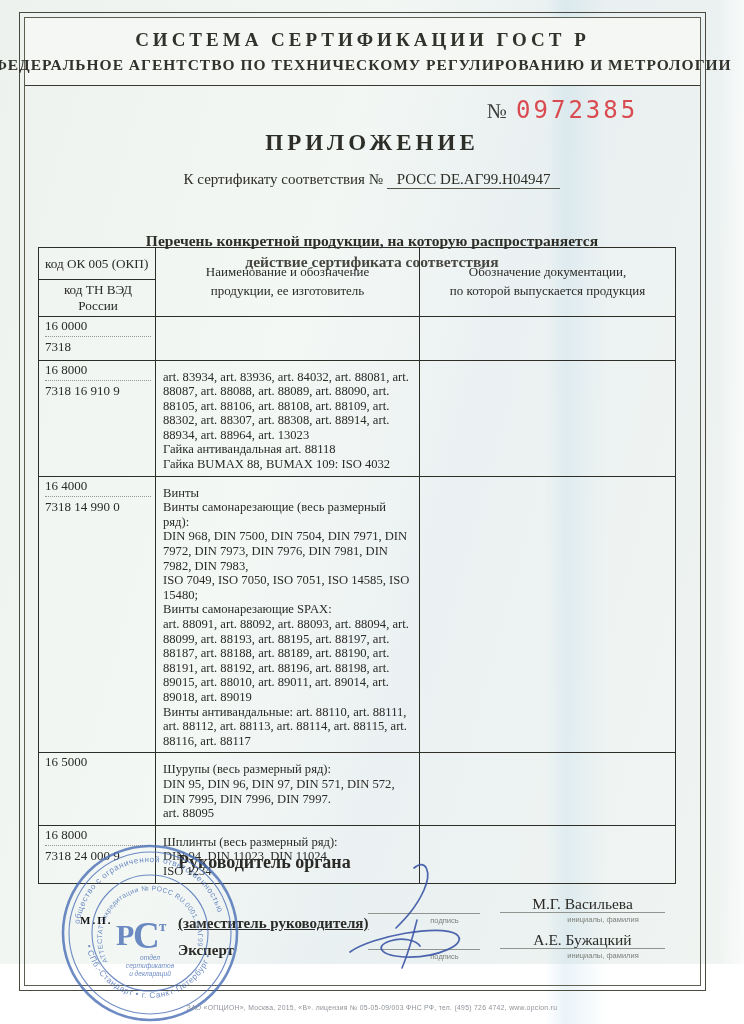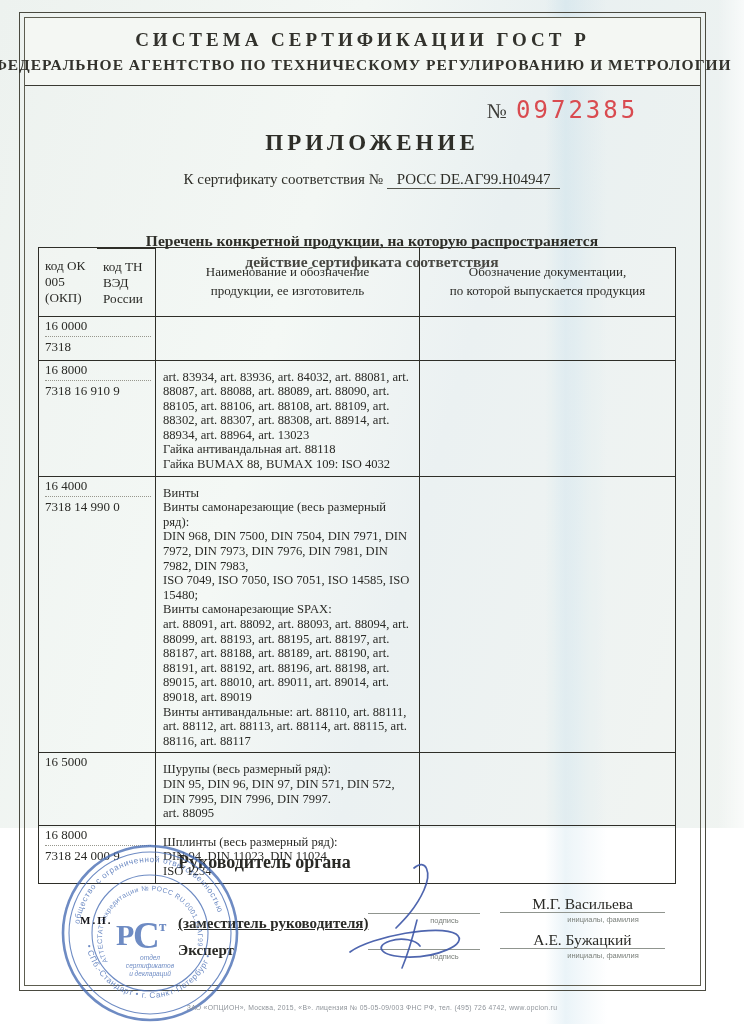--- a/index.html
+++ b/index.html
@@ -1,20 +1,20 @@
 <!DOCTYPE html>
 <html style="--accent-red: #d94b50; --stamp-blue: #4a6fb5; --ink-blue: #3c55a6; --border-dark: #2e2e28; --paper: #eef3f1;"><head>
 <meta charset="utf-8">
 <style>
   * { margin:0; padding:0; box-sizing:border-box; }
   html,body { width:744px; height:1024px; overflow:hidden; }
   body { font-family:"Liberation Serif","DejaVu Serif",serif; color:#2a2a26; }
 
   .page{
-    position:relative; width:744px; height:828px;
+    position:relative; width:744px; height:964px;
     background:linear-gradient(105deg,#edf2ef 0%,#f3f7f4 38%,#e9f0f1 58%,#f0f4f1 100%);
   }
   .fold-band{
     position:absolute; left:545px; top:0; width:62px; height:1024px;
     background:linear-gradient(90deg,rgba(185,215,230,0),rgba(180,214,230,.28),rgba(185,215,230,.14),rgba(185,215,230,0));
   }
   .page-edge{
     position:absolute; right:0; top:0; width:26px; height:1024px;
     background:linear-gradient(90deg,rgba(255,255,255,0),rgba(255,255,255,.65));
   }
@@ -44,21 +44,21 @@
 
   .doc-table{ position:absolute; left:38px; top:247px; width:638px; border:1.6px solid #2e2e28; background:rgba(255,255,255,.12); }
   .trow{ display:grid; grid-template-columns:117px 264px 1fr; }
   .trow.head{ height:69px; }
   .cell{ border-right:1.3px solid #2e2e28; }
   .trow .cell:last-child{ border-right:none; }
   .trow.head .cell{ border-bottom:1.5px solid #2e2e28; }
   .tbody .trow .cell{ border-bottom:1.3px solid #2e2e28; }
   .tbody .trow:last-child .cell{ border-bottom:none; }
 
-  .head-codes{ display:flex; flex-direction:row; font-size:13.2px; }
+  .head-codes{ display:flex; flex-direction:column; font-size:13.2px;text-align:center; }
   .head-codes .hsub{ flex:1; display:flex; align-items:center; padding:2px 4px 2px 6px; }
   .head-codes .hsub.second{ border-top:1.3px solid #2e2e28; }
   .head-center{ display:flex; align-items:center; justify-content:center; text-align:center;
     font-size:13px; line-height:1.45; white-space:pre-line; padding:2px 6px; }
 
   .c-code{ padding:1px 4px 4px 6px; font-size:13px; line-height:1.25; }
   .code1.has2{ border-bottom:1px dotted #97978d; padding-bottom:2px; margin-bottom:2px; }
   .c-content{ padding:9px 4px 4px 7px; font-size:12.6px; line-height:1.16; white-space:pre-line; }
   .c-doc{ white-space:pre-line; }
 

